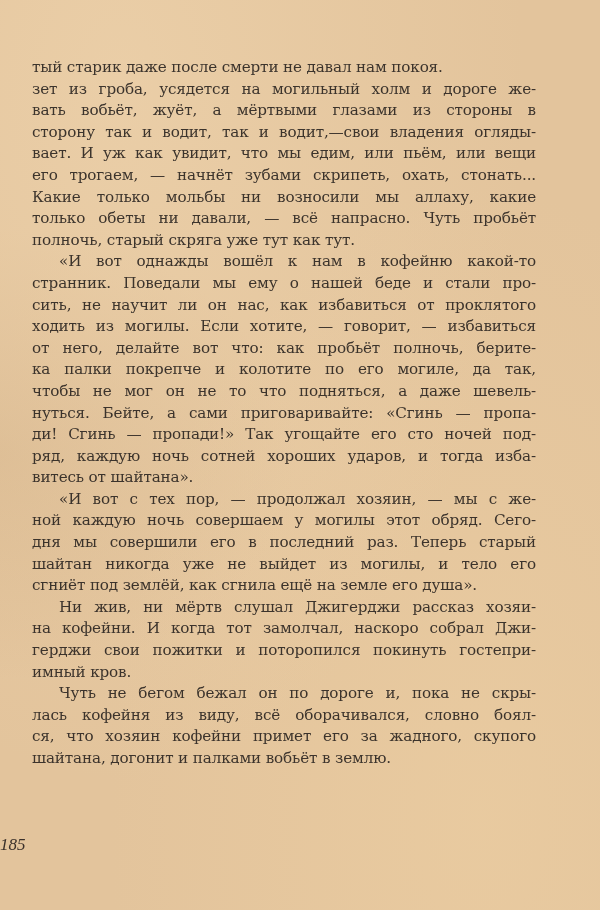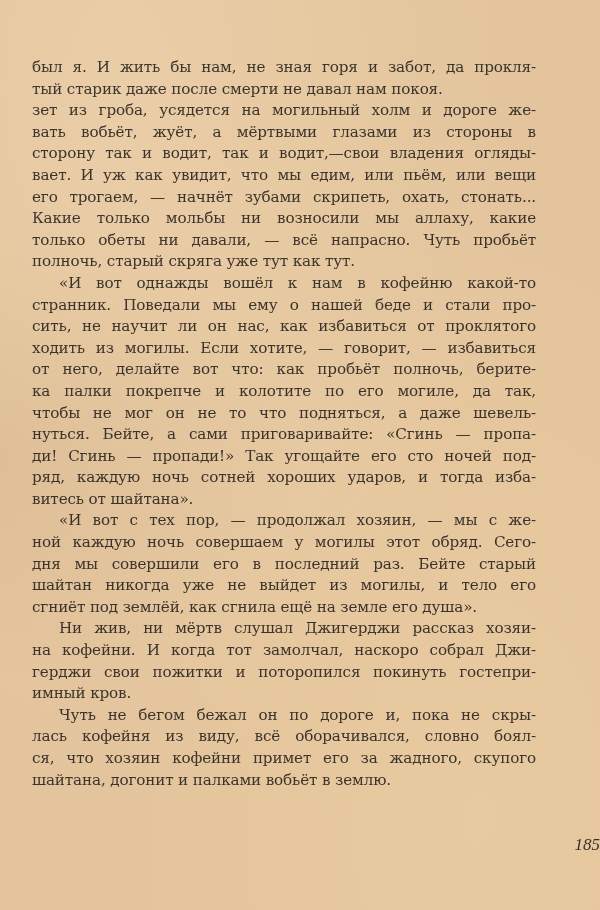--- a/index.html
+++ b/index.html
@@ -40,34 +40,33 @@
       text-align-last: left;
     }
     .line.indent {
       padding-left: 27px;
     }
     .page-number {
       position: absolute;
       top: 835px;
       left: 0;
       width: 600px;
-      text-align: right;
+      text-align: left;
       font-family: "Liberation Serif", serif;
       font-style: italic;
       font-size: 17px;
       color: #3a302a;
     }
   </style>
 </head>
 <body>
 
 <div class="page">
 
   <div>
-    <div class="line">был я. И жить бы нам, не зная горя и забот, да прокля-</div>
     <div class="line last">тый старик даже после смерти не давал нам покоя.</div>
   </div>
 
   <div>
     <div class="line">зет из гроба, усядется на могильный холм и дороге же-</div>
     <div class="line">вать вобьёт, жуёт, а мёртвыми глазами из стороны в</div>
     <div class="line">сторону так и водит, так и водит,—свои владения огляды-</div>
     <div class="line">вает. И уж как увидит, что мы едим, или пьём, или вещи</div>
     <div class="line">его трогаем, — начнёт зубами скрипеть, охать, стонать...</div>
     <div class="line">Какие только мольбы ни возносили мы аллаху, какие</div>
@@ -85,21 +84,21 @@
     <div class="line">чтобы не мог он не то что подняться, а даже шевель-</div>
     <div class="line">нуться. Бейте, а сами приговаривайте: «Сгинь — пропа-</div>
     <div class="line">ди! Сгинь — пропади!» Так угощайте его сто ночей под-</div>
     <div class="line">ряд, каждую ночь сотней хороших ударов, и тогда изба-</div>
     <div class="line last">витесь от шайтана».</div>
   </div>
 
   <div>
     <div class="line indent">«И вот с тех пор, — продолжал хозяин, — мы с же-</div>
     <div class="line">ной каждую ночь совершаем у могилы этот обряд. Сего-</div>
-    <div class="line">дня мы совершили его в последний раз. Бейте старый</div>
+    <div class="line">дня мы совершили его в последний раз. Теперь старый</div>
     <div class="line">шайтан никогда уже не выйдет из могилы, и тело его</div>
     <div class="line last">сгниёт под землёй, как сгнила ещё на земле его душа».</div>
   </div>
 
   <div>
     <div class="line indent">Ни жив, ни мёртв слушал Джигерджи рассказ хозяи-</div>
     <div class="line">на кофейни. И когда тот замолчал, наскоро собрал Джи-</div>
     <div class="line">герджи свои пожитки и поторопился покинуть гостепри-</div>
     <div class="line last">имный кров.</div>
   </div>

